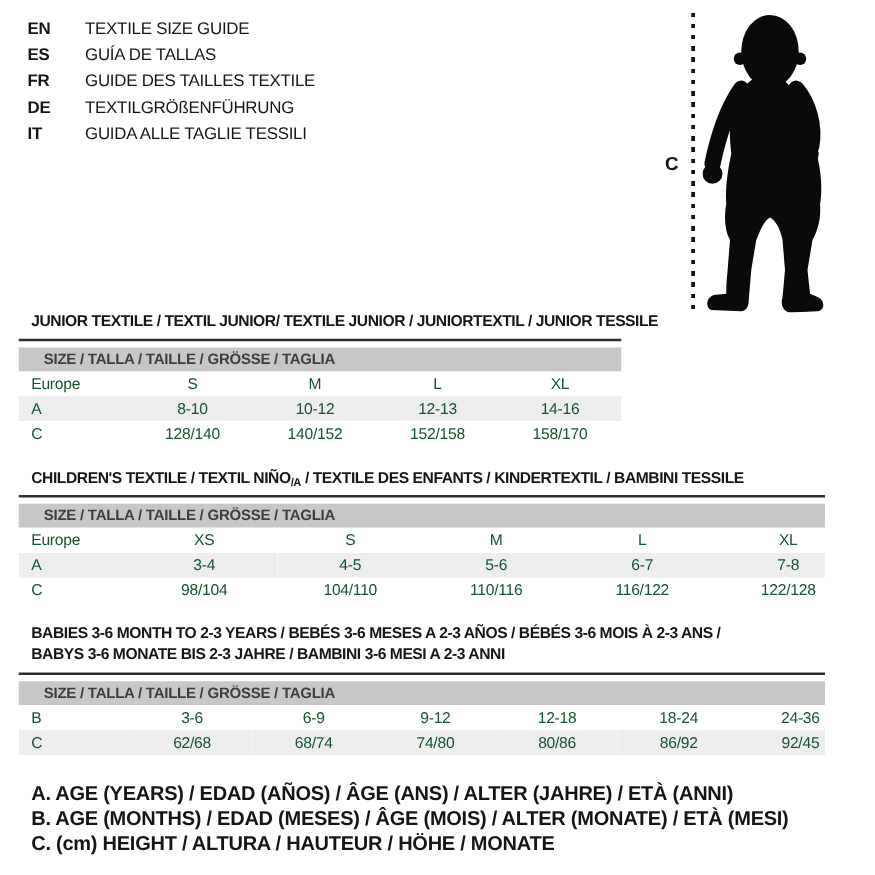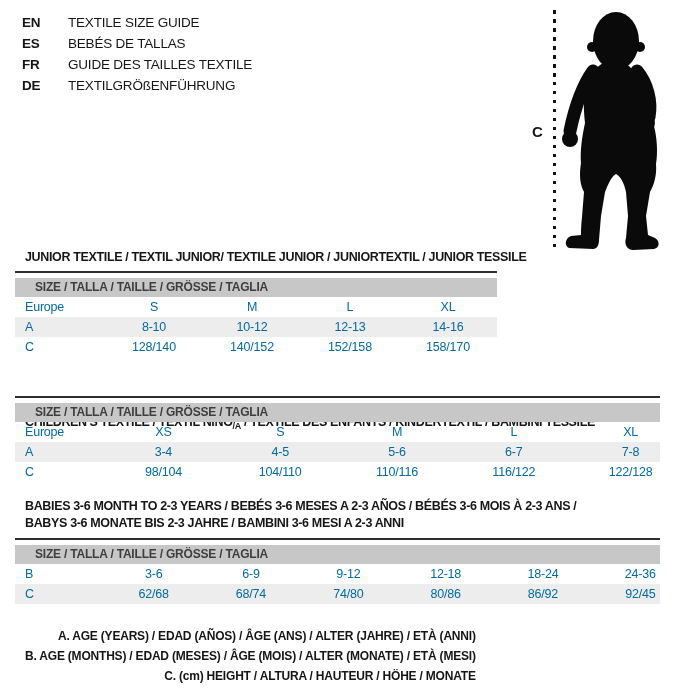--- a/index.html
+++ b/index.html
@@ -24,58 +24,62 @@
              white-space:nowrap;color:#161616;}
   .sub{font-size:9px;position:relative;top:3px;}
   .title2line{line-height:17px;}
 
   
   .tbl{position:absolute;}
   .tbl-topline{height:2px;background:#2e2e2e;margin-bottom:5px;}
   .tbl-header{height:19px;line-height:19px;background:#c7c7c7;padding-left:20px;
               font-size:12px;font-weight:700;letter-spacing:-0.2px;color:#3e3e3e;}
   table.size-table{border-collapse:collapse;width:100%;table-layout:fixed;}
-  table.size-table td{height:20px;font-size:12.5px;color:#0369a1;text-align:center;
+  table.size-table td{height:20px;font-size:12.5px;color:#14532d;text-align:center;
                       padding:0;letter-spacing:-0.2px;overflow:hidden;}
   table.size-table td.lbl{text-align:left;padding-left:10px;}
   col.lblcol{width:90px;}
   tr.alt{background:#ededed;}
 
   .tbl1{left:15px;top:271px;width:482px;}
   .tbl2{left:15px;top:396px;width:674px;}
   .tbl3{left:15px;top:538px;width:674px;}
   .t1title{top:250px;}
-  .t2title{top:375px;margin-top:40px;}
+  .t2title{top:375px;}
   .t3title{top:498px;}
 
   
   .footnotes{position:absolute;left:25px;top:626px;}
-  .footnote{font-size:12px;font-weight:700;letter-spacing:-0.2px;line-height:20px;white-space:nowrap;text-align:right;}
+  .footnote{font-size:16px;font-weight:700;letter-spacing:-0.2px;line-height:20px;white-space:nowrap;}
 </style>
 </head>
 <body>
 
 <div id="page">
 
   <div class="lang-block">
     <div class="lang-row">
       <span class="lang-code">EN</span>
       <span class="lang-label">TEXTILE SIZE GUIDE</span>
     </div>
     <div class="lang-row">
       <span class="lang-code">ES</span>
-      <span class="lang-label">BEBÉS DE TALLAS</span>
+      <span class="lang-label">GUÍA DE TALLAS</span>
     </div>
     <div class="lang-row">
       <span class="lang-code">FR</span>
       <span class="lang-label">GUIDE DES TAILLES TEXTILE</span>
     </div>
     <div class="lang-row">
       <span class="lang-code">DE</span>
       <span class="lang-label">TEXTILGRÖßENFÜHRUNG</span>
+    </div>
+    <div class="lang-row">
+      <span class="lang-code">IT</span>
+      <span class="lang-label">GUIDA ALLE TAGLIE TESSILI</span>
     </div>
   </div>
 
   <div class="figure-block">
     <span class="measure-label">C</span>
     <div class="measure-line"></div>
     <svg class="figure-svg" width="106" height="245" viewBox="0 0 106 245" xmlns="http://www.w3.org/2000/svg">
       <g fill="#0a0a0a" stroke="none">
         <ellipse cx="54" cy="36" rx="23" ry="29"></ellipse>
         <circle cx="30" cy="42" r="5"></circle>

